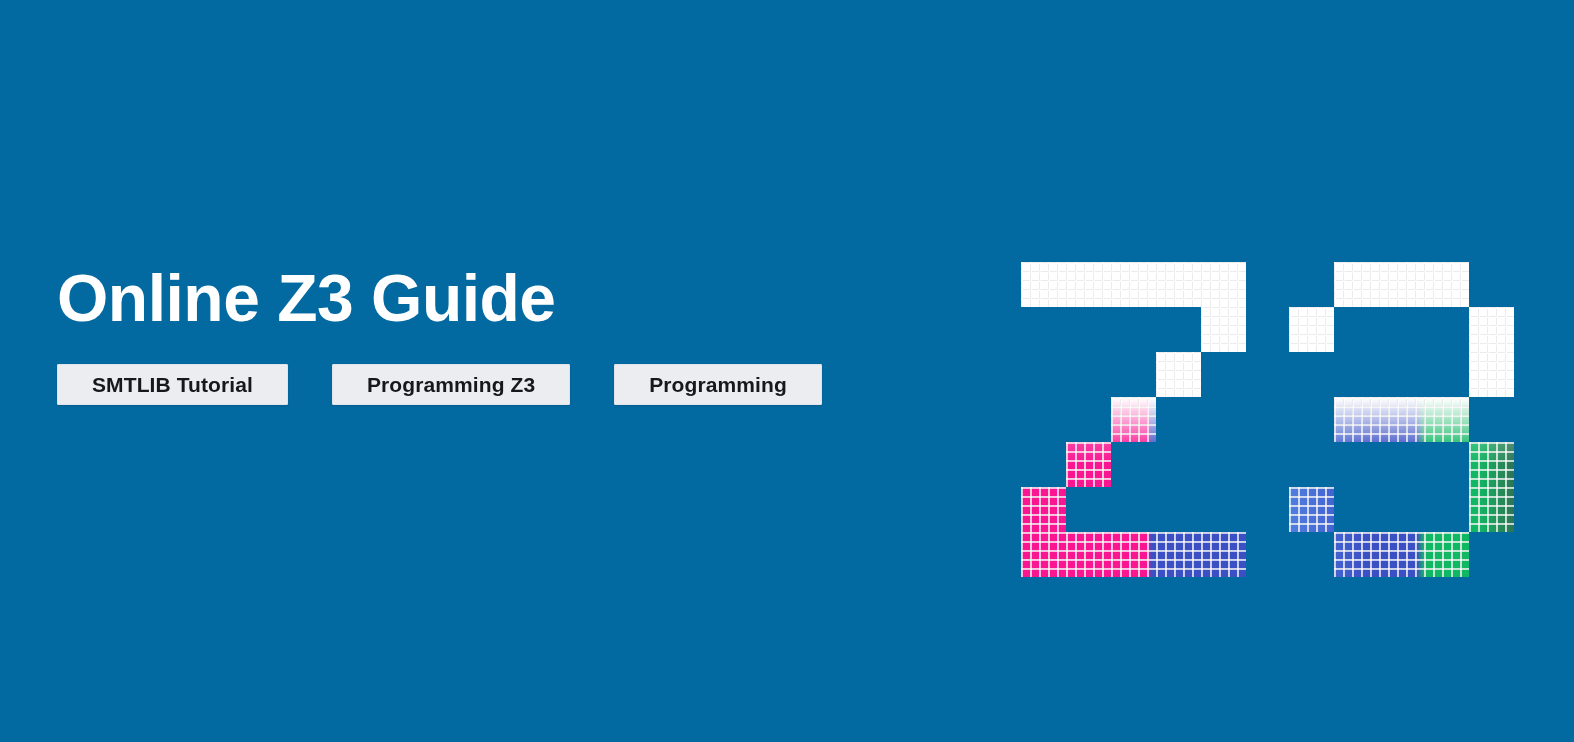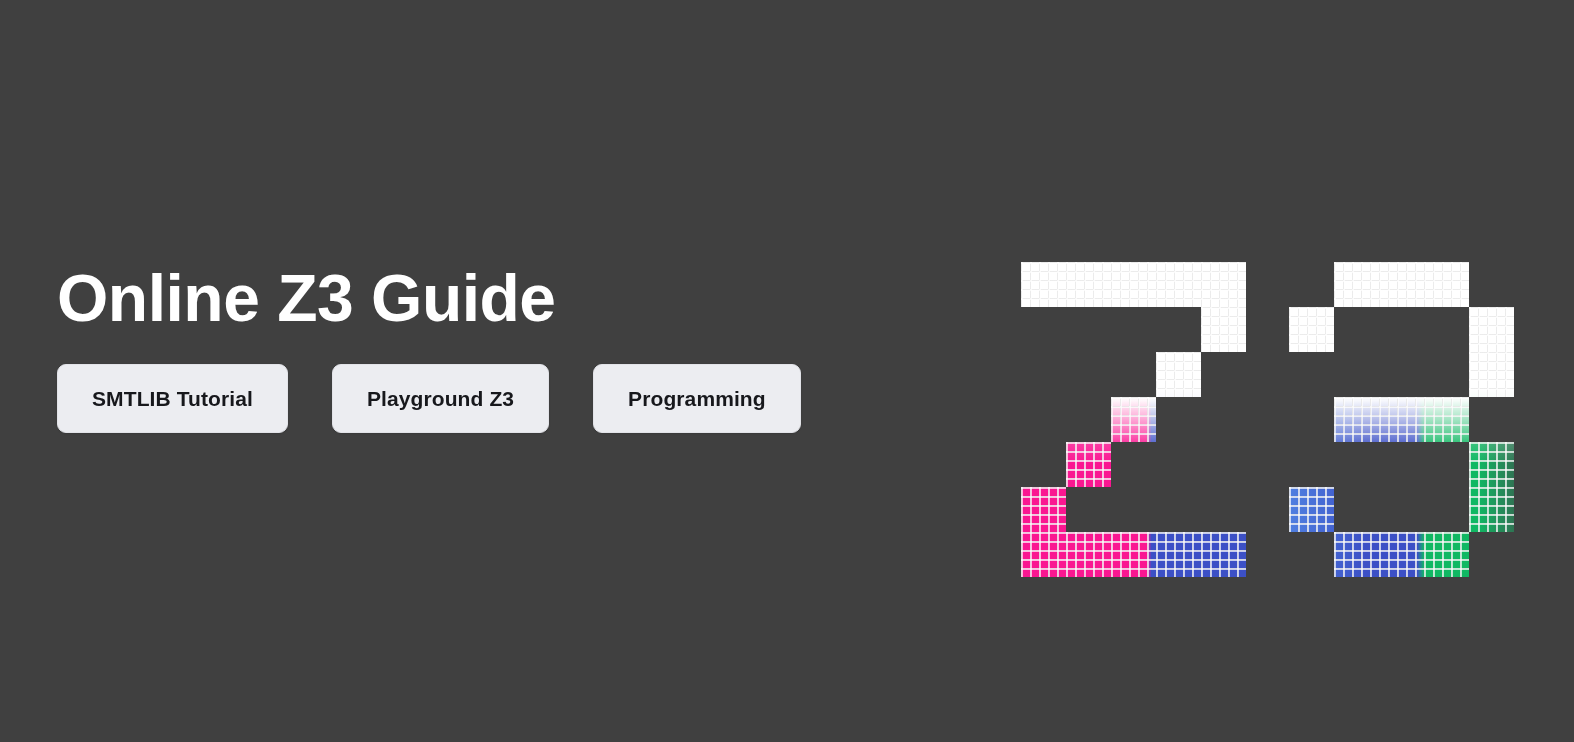--- a/index.html
+++ b/index.html
@@ -45,25 +45,25 @@
     display: flex;
     align-items: flex-start;
     margin-top: 23px;
     gap: 44px;
   }
 
   .cta-button {
     display: inline-flex;
     align-items: center;
     justify-content: center;
-    height: 69px;
+    height: 41px;
     padding: 0 34px;
     background: #ecedf1;
     border: 1px solid #e2e3e8;
-    border-radius: 9px;
+    border-radius: 1px;
     color: #17181c;
     font-family: "Liberation Sans", sans-serif;
     font-size: 21px;
     font-weight: bold;
     letter-spacing: 0.1px;
     white-space: nowrap;
     cursor: pointer;
     box-sizing: border-box;
     box-shadow: 0 1px 2px rgba(0,0,0,0.10);
     text-decoration: none;
@@ -100,28 +100,28 @@
     inset: 0;
     pointer-events: none;
     background-image:
       repeating-linear-gradient(to right,  rgba(255,255,255,0.55) 0 1px, rgba(255,255,255,0) 1px 9px),
       repeating-linear-gradient(to bottom, rgba(255,255,255,0.55) 0 1px, rgba(255,255,255,0) 1px 9px);
   }
 </style>
 </head>
 <body style="background: rgb(112, 112, 112);">
 
-<div id="hero" style="background: #404040;">
+<div id="hero" style="background: #0369a1;">
 
   <div id="hero-left">
     <h1 id="page-title">Online Z3 Guide</h1>
 
     <div id="cta-row">
       <a class="cta-button" href="#">SMTLIB Tutorial</a>
-      <a class="cta-button" href="#">Playground Z3</a>
+      <a class="cta-button" href="#">Programming Z3</a>
       <a class="cta-button" href="#">Programming</a>
     </div>
   </div>
 
   <div id="logo-wrap">
     <div class="glyph" id="glyph-z" style="width: 225px; height: 315px;">
         <div style="position: absolute; inset: 0px;">
           <div style="position: absolute; left: 0px; top: 0px; width: 225px; height: 45px; overflow: hidden;">
             <div style="position: absolute; left: 0px; top: 0px; width: 225px; height: 315px; background: linear-gradient(to right, rgb(250, 22, 145) 0%, rgb(250, 22, 145) 56%, rgb(60, 80, 198) 58%, rgb(60, 80, 198) 100%);"></div>
             <div class="veil" style="position: absolute; left: 0px; top: 0px; width: 225px; height: 315px; mix-blend-mode: normal; background: linear-gradient(rgb(255, 255, 255) 0%, rgb(255, 255, 255) 40%, rgba(255, 255, 255, 0.96) 44%, rgba(255, 255, 255, 0.62) 50%, rgba(255, 255, 255, 0.18) 57%, rgba(255, 255, 255, 0) 64%, rgba(255, 255, 255, 0) 100%);"></div>

